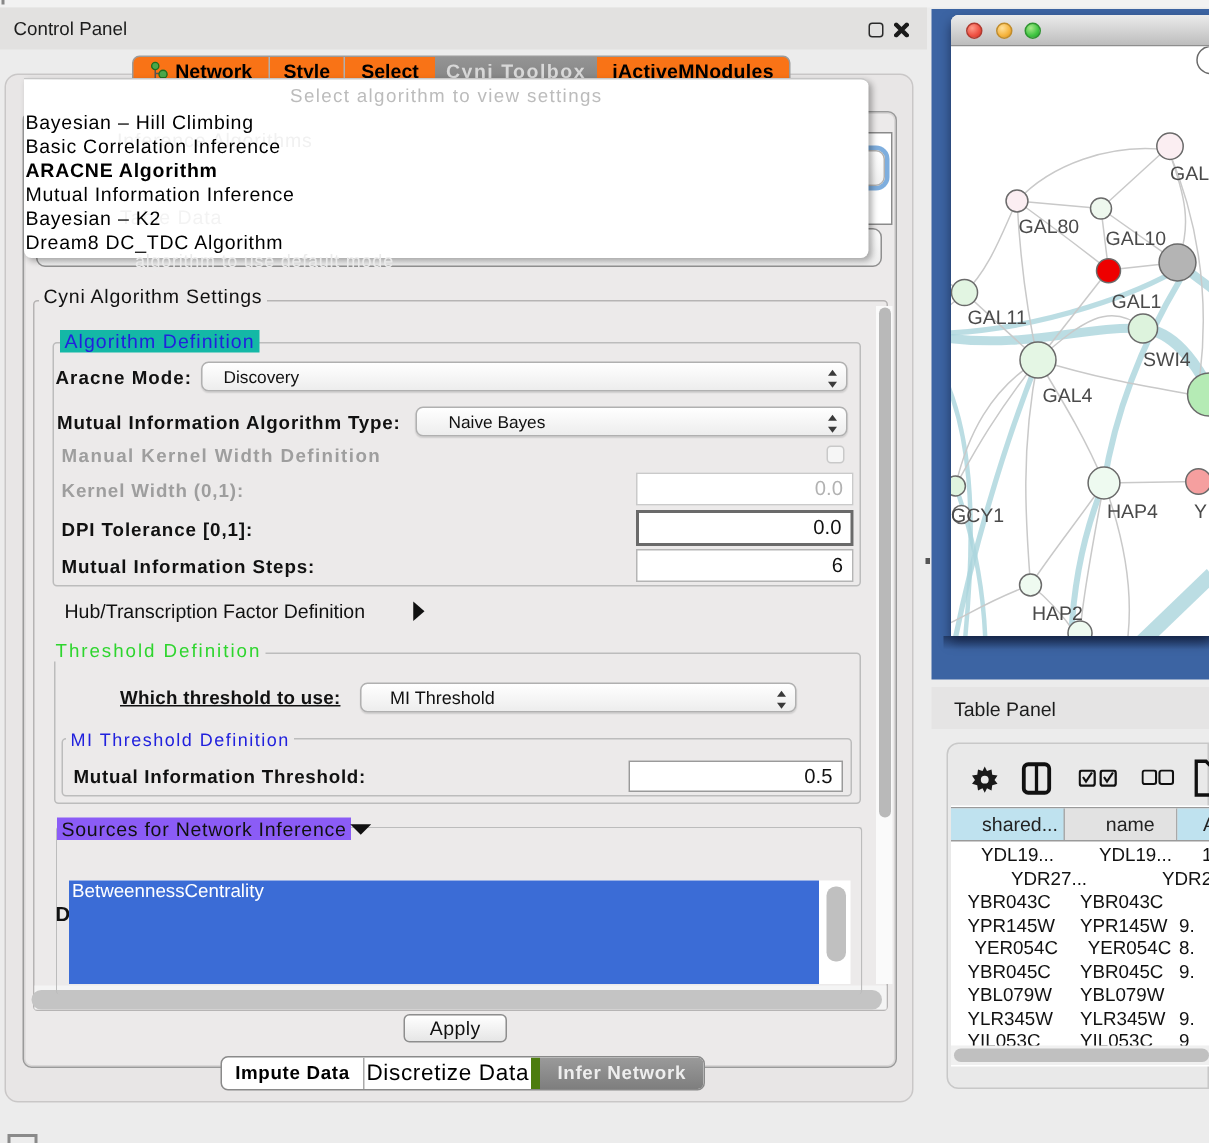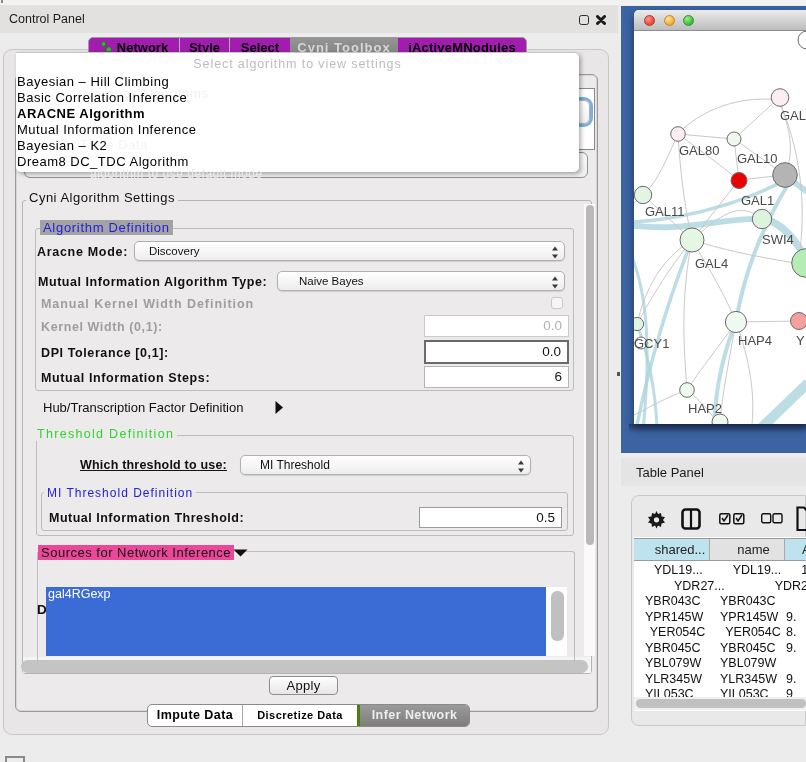--- a/index.html
+++ b/index.html
@@ -37,21 +37,21 @@
 <div class="abs" style="left:22px;top:200px;width:570px;height:474px;border:1px solid #b6b4b4;border-radius:3px;"></div>
 <div class="abs" style="left:26px;top:190px;padding:0 3px;background:#eceaea;font-size:13px;letter-spacing:0.5px;color:#111;">Cyni Algorithm Settings</div>
 
 <div class="abs" style="left:584px;top:204px;width:11px;height:452px;background:#fafafa;"></div>
 <div class="abs" style="left:586px;top:205px;width:8px;height:340px;background:#b9b9b9;border-radius:4px;"></div>
 
 <div class="abs" style="left:23px;top:657px;width:568px;height:16px;background:#f4f4f4;"></div>
 <div class="abs" style="left:21px;top:659.5px;width:567px;height:13px;background:#c4c4c4;border-radius:6.5px;"></div>
 
 <div class="abs" style="left:35px;top:228px;width:539px;height:163px;border:1px solid #bcbcbc;border-radius:3px;"></div>
-<div class="abs" style="left:40px;top:220px;padding:0 3px;background:#a3a3a3;font-size:13px;letter-spacing:0.7px;color:#2121dd;">Algorithm Definition</div>
+<div class="abs" style="left:40px;top:220px;padding:0 3px;background:#14b8a6;font-size:13px;letter-spacing:0.7px;color:#2121dd;">Algorithm Definition</div>
 
 <div class="abs" style="left:37px;top:245px;font-size:12.5px;font-weight:bold;letter-spacing:0.7px;color:#111;">Aracne Mode:</div>
 <div class="abs aqua-combo" style="left:134px;top:241px;width:431px;height:20px;"><span style="margin-left:14px;font-size:11.5px;">Discovery</span><svg class="combo-arrows" width="8" height="13" viewBox="0 0 8 13">
       <path d="M4 0.5 L7 4.5 L1 4.5 Z" fill="#3a3a3a"></path>
       <path d="M4 12.5 L1 8.5 L7 8.5 Z" fill="#3a3a3a"></path>
     </svg></div>
 
 <div class="abs" style="left:38px;top:275px;font-size:12.5px;font-weight:bold;letter-spacing:0.55px;color:#111;">Mutual Information Algorithm Type:</div>
 <div class="abs aqua-combo" style="left:277px;top:271px;width:288px;height:20px;"><span style="margin-left:21px;font-size:11.5px;">Naive Bayes</span><svg class="combo-arrows" width="8" height="13" viewBox="0 0 8 13">
       <path d="M4 0.5 L7 4.5 L1 4.5 Z" fill="#3a3a3a"></path>
@@ -83,43 +83,43 @@
       <path d="M4 0.5 L7 4.5 L1 4.5 Z" fill="#3a3a3a"></path>
       <path d="M4 12.5 L1 8.5 L7 8.5 Z" fill="#3a3a3a"></path>
     </svg></div>
 
 <div class="abs" style="left:41px;top:492px;width:527px;height:39px;border:1px solid #bcbcbc;border-radius:3px;"></div>
 <div class="abs" style="left:44px;top:486px;padding:0 3px;background:#eceaea;font-size:12px;letter-spacing:1.0px;color:#2121dd;">MI Threshold Definition</div>
 <div class="abs" style="left:49px;top:511px;font-size:12.5px;font-weight:bold;letter-spacing:0.5px;color:#111;">Mutual Information Threshold:</div>
 <div class="abs field" style="left:419px;top:507px;width:143px;height:21px;border:1px solid #9a9a9a;color:#111;line-height:19px;">0.5</div>
 
 <div class="abs" style="left:37px;top:551px;width:538px;height:112px;border:1px solid #bcbcbc;border-radius:3px;border-bottom:none;"></div>
-<div class="abs" style="left:38px;top:545px;padding:0 3px;background:#ec4899;font-size:13px;letter-spacing:0.5px;color:#111;">Sources for Network Inference</div>
+<div class="abs" style="left:38px;top:545px;padding:0 3px;background:#8b5cf6;font-size:13px;letter-spacing:0.5px;color:#111;">Sources for Network Inference</div>
 <svg class="abs" style="left:233px;top:549px;" width="15" height="8" viewBox="0 0 15 8">
     <path d="M0.5 0.5 L14.5 0.5 L7.5 7.5 Z" fill="#111"></path>
   </svg>
 <div class="abs" style="left:37px;top:566px;font-size:13.5px;font-weight:bold;letter-spacing:1.3px;color:#111;margin-top:36px;">Data Attributes</div>
 
 <div class="abs" style="left:46px;top:587px;width:521px;height:69px;background:#fff;"></div>
 <div class="abs" style="left:46px;top:587px;width:500px;height:69px;background:#3b6cd6;color:#fff;font-size:12.5px;">
-  <div style="padding:0 0 0 2px;height:16.5px;">gal4RGexp</div>
+  <div style="padding:0 0 0 2px;height:16.5px;">BetweennessCentrality</div>
 </div>
 <div class="abs" style="left:551px;top:591px;width:13px;height:50px;background:#c0c0c0;border-radius:6px;"></div>
 
 <div class="abs" style="left:269px;top:676px;width:69px;height:19px;border:1px solid #8e8e8e;border-radius:4px;background:linear-gradient(#ffffff,#e6e6e6);text-align:center;font-size:13px;letter-spacing:0.3px;color:#111;line-height:17px;">Apply</div>
 
 <div class="abs" style="left:147px;top:704px;width:323px;height:23px;background:#fff;border:1px solid #8a8a8a;border-radius:5px;overflow:hidden;display:flex;">
   <div style="width:95px;text-align:center;font-size:12.5px;font-weight:bold;letter-spacing:0.45px;line-height:21px;border-right:1px solid #aaa;">Impute Data</div>
-  <div style="width:117px;text-align:center;font-size:11px;font-weight:bold;letter-spacing:0.45px;line-height:21px;border-right:3px solid #4d7c0f;">Discretize Data</div>
+  <div style="width:117px;text-align:center;font-size:15px;font-weight:normal;letter-spacing:0.45px;line-height:21px;border-right:6px solid #4d7c0f;">Discretize Data</div>
   <div style="flex:1;text-align:center;font-size:12.5px;font-weight:bold;letter-spacing:0.45px;line-height:21px;background:linear-gradient(#9a9a9a,#7e7e7e);color:#eeeeee;">Infer Network</div>
 </div>
 
 <div class="abs" style="left:5px;top:756px;width:20px;height:10px;border:2.5px solid #8a8a8a;background:#ededed;"></div>
 
-<div class="abs" style="left:88px;top:37px;width:439px;height:21px;background:#a21caf;border:1px solid #9b9b9b;border-radius:5px;overflow:hidden;display:flex;">
+<div class="abs" style="left:88px;top:37px;width:439px;height:21px;background:#f97316;border:1px solid #9b9b9b;border-radius:5px;overflow:hidden;display:flex;">
   <div style="width:91px;border-right:1px solid #b0b0b0;display:flex;align-items:center;justify-content:center;font-size:13px;font-weight:bold;">
     <svg width="12" height="16" viewBox="0 0 12 16" style="margin-right:5px;margin-top:1px;">
         <path d="M3.5 5 L3.5 14 M3.5 9 L8.5 9 M3.5 14 L8.5 14" stroke="#555" stroke-width="1" fill="none"></path>
         <circle cx="3.5" cy="4" r="2.4" fill="#4aa84a" stroke="#1e6e1e" stroke-width="0.9"></circle>
         <circle cx="8.7" cy="9.5" r="2.7" fill="#4aa84a" stroke="#1e6e1e" stroke-width="0.9"></circle>
         <circle cx="8.7" cy="14" r="2.2" fill="#4aa84a" stroke="#1e6e1e" stroke-width="0.9"></circle>
       </svg>
     Network</div>
   <div style="width:50px;border-right:1px solid #b0b0b0;text-align:center;font-size:13px;font-weight:bold;line-height:19px;">Style</div>
   <div style="width:60px;text-align:center;font-size:13px;font-weight:bold;line-height:19px;">Select</div>

